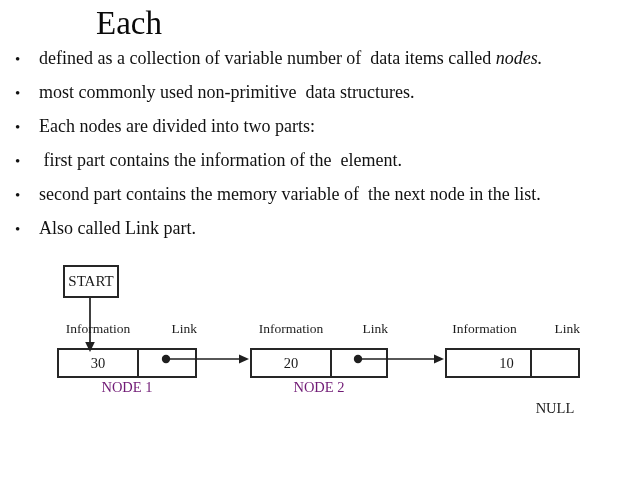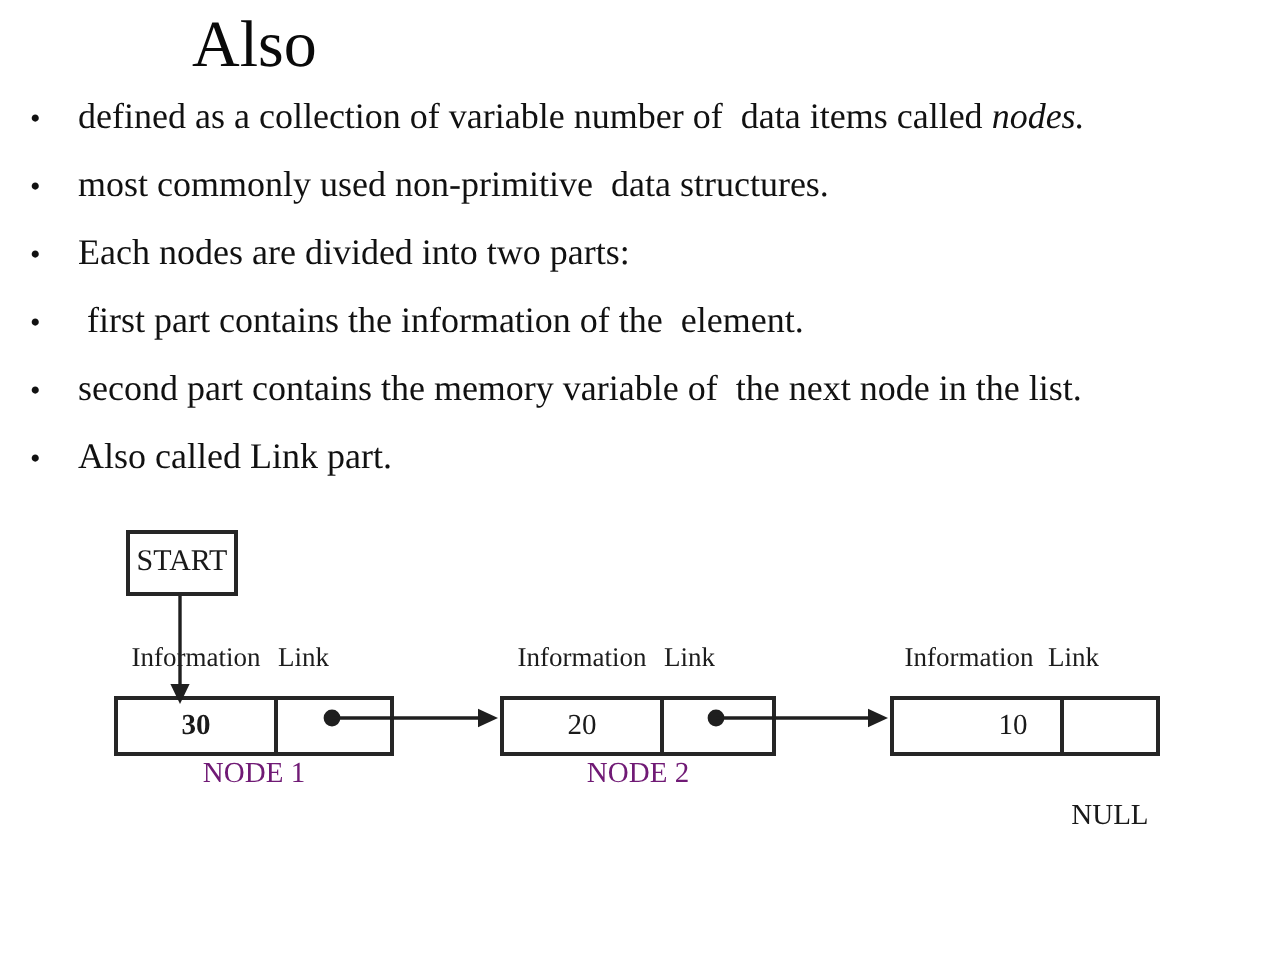--- a/index.html
+++ b/index.html
@@ -60,38 +60,38 @@
   .node-3 { left: 445px; width: 135px; }
   .labels-row {
     display: flex;
     height: 16px;
     font-size: 13.5px;
     line-height: 16px;
     color: #1c1c1c;
     margin-bottom: 11px;
   }
   .labels-row .info-label { text-align: center; }
-  .labels-row .link-label { text-align: left; }
+  .labels-row .link-label { text-align: right; }
   .node-1 .info-label { width: 82px; }  .node-1 .link-label { width: 58px; }
   .node-2 .info-label { width: 82px; }  .node-2 .link-label { width: 56px; }
   .node-3 .info-label { width: 79px; }  .node-3 .link-label { width: 56px; }
   .node-box {
     display: flex;
     height: 30px;
     border: 2px solid #262626;
     background: #ffffff;
   }
   .cell {
     font-size: 14.5px;
     line-height: 26px;
     text-align: center;
     color: #1a1a1a;
   }
   .cell.info { border-right: 2px solid #262626; }
-  .node-1 .cell.info { width: 80px; font-weight: bold; } .node-1 .cell.link { width: 56px; }
+  .node-1 .cell.info { width: 80px; } .node-1 .cell.link { width: 56px; }
   .node-2 .cell.info { width: 80px; } .node-2 .cell.link { width: 54px; }
   .node-3 .cell.info { width: 57px; margin-left: 36px; } .node-3 .cell.link { width: 54px; margin-top: 45px; }
   .node-name {
     margin-top: 1px;
     text-align: center;
     font-size: 14.5px;
     line-height: 16px;
     color: #701a75;
   }
   .arrows-layer {
@@ -99,21 +99,21 @@
     left: 0; top: 0;
     width: 640px; height: 480px;
     pointer-events: none;
   }
 </style>
 </head>
 <body>
 
 <div class="slide">
 
-  <div class="title">Also</div>
+  <div class="title">Each</div>
 
   <div class="bullets">
     <div class="bullet-line"><span class="marker">•</span><span>defined as a collection of variable number of  data items called </span><span class="bem">nodes.</span></div>
     <div class="bullet-line"><span class="marker">•</span><span>most commonly used non-primitive  data structures.</span></div>
     <div class="bullet-line"><span class="marker">•</span><span>Each nodes are divided into two parts:</span></div>
     <div class="bullet-line"><span class="marker">•</span><span> first part contains the information of the  element.</span></div>
     <div class="bullet-line"><span class="marker">•</span><span>second part contains the memory variable of  the next node in the list.</span></div>
     <div class="bullet-line"><span class="marker">•</span><span>Also called Link part.</span></div>
   </div>
 

